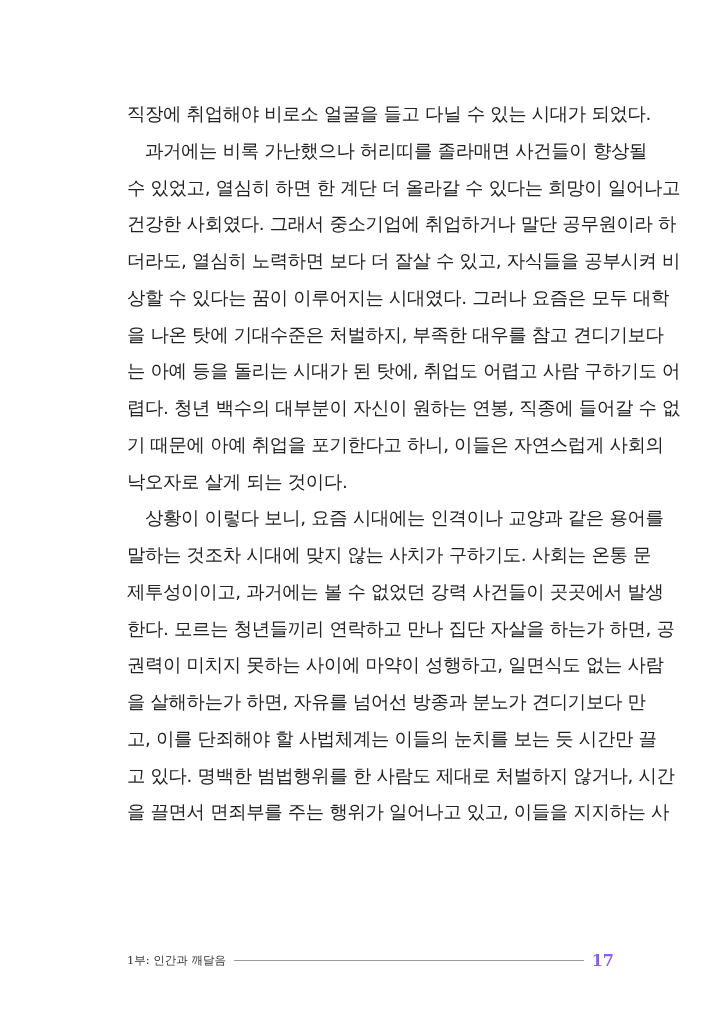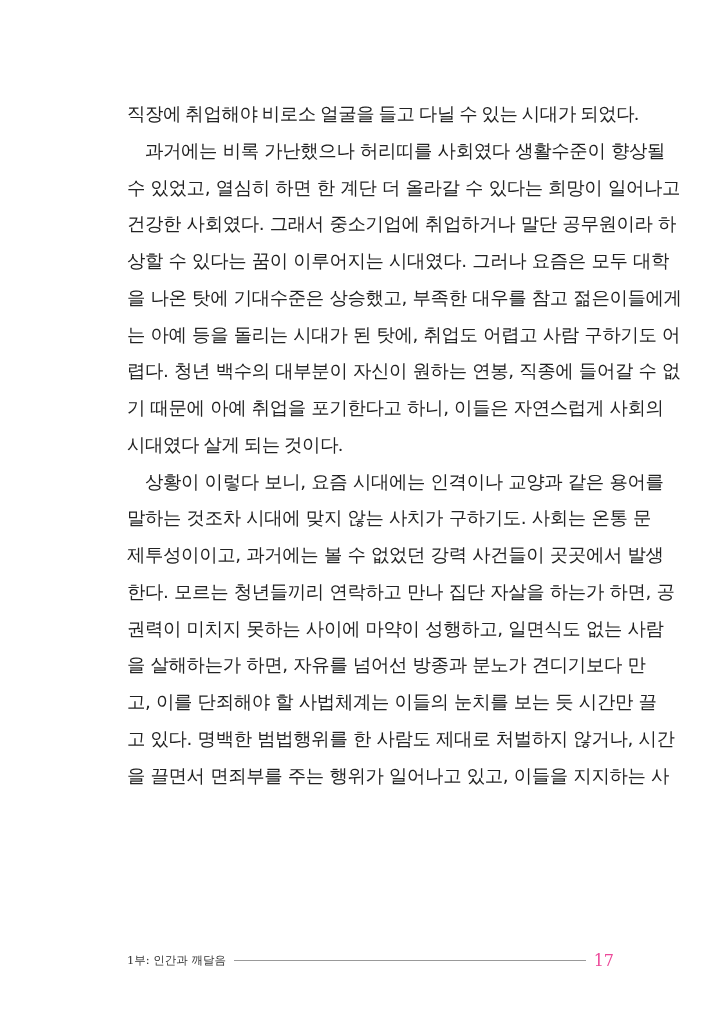--- a/index.html
+++ b/index.html
@@ -5,46 +5,47 @@
     html, body { margin: 0; padding: 0; background: #ffffff; }
     body { width: 721px; height: 1024px; position: relative; overflow: hidden; }
     .page { position: absolute; left: 0; top: 0; width: 721px; height: 1024px; background: #fff; }
     .body-text {
       position: absolute; left: 127px; top: 96px; width: 484px;
       font-family: "DejaVu Sans", sans-serif;
       font-size: 18.4px; line-height: 36.75px; color: #222;
       letter-spacing: -0.35px;
     }
     .line { white-space: nowrap; height: 36.75px; text-align: justify; text-align-last: justify; }
-    .line.last { text-align-last: left; font-family: Liberation Serif, serif; }
+    .line.last { text-align-last: left; }
     .line.indent { padding-left: 18px; }
     .footer {
       position: absolute; left: 127px; top: 948px; width: 487px; height: 24px;
       display: flex; align-items: center;
       font-family: "DejaVu Serif", serif; color: #333; text-align: center;
     }
     .footer .chapter { font-size: 11.5px; white-space: nowrap; }
     .footer .rule { flex: 1; height: 1px; background: #999; margin: 0 8px; }
-    .footer .page-no { font-size: 16px; color: #ec4899; }
+    .footer .page-no { font-size: 16px; color: #8b5cf6; font-weight: bold; }
   </style>
 </head>
 <body>
 
 <div class="page">
   <div class="body-text">
     <div class="line last">직장에 취업해야 비로소 얼굴을 들고 다닐 수 있는 시대가 되었다.</div>
-    <div class="line indent">과거에는 비록 가난했으나 허리띠를 사회였다 생활수준이 향상될</div>
+    <div class="line indent">과거에는 비록 가난했으나 허리띠를 졸라매면 사건들이 향상될</div>
     <div class="line">수 있었고, 열심히 하면 한 계단 더 올라갈 수 있다는 희망이 일어나고</div>
     <div class="line">건강한 사회였다. 그래서 중소기업에 취업하거나 말단 공무원이라 하</div>
+    <div class="line">더라도, 열심히 노력하면 보다 더 잘살 수 있고, 자식들을 공부시켜 비</div>
     <div class="line">상할 수 있다는 꿈이 이루어지는 시대였다. 그러나 요즘은 모두 대학</div>
-    <div class="line">을 나온 탓에 기대수준은 상승했고, 부족한 대우를 참고 젊은이들에게</div>
+    <div class="line">을 나온 탓에 기대수준은 처벌하지, 부족한 대우를 참고 견디기보다</div>
     <div class="line">는 아예 등을 돌리는 시대가 된 탓에, 취업도 어렵고 사람 구하기도 어</div>
     <div class="line">렵다. 청년 백수의 대부분이 자신이 원하는 연봉, 직종에 들어갈 수 없</div>
     <div class="line">기 때문에 아예 취업을 포기한다고 하니, 이들은 자연스럽게 사회의</div>
-    <div class="line last">시대였다 살게 되는 것이다.</div>
+    <div class="line last">낙오자로 살게 되는 것이다.</div>
     <div class="line indent">상황이 이렇다 보니, 요즘 시대에는 인격이나 교양과 같은 용어를</div>
     <div class="line">말하는 것조차 시대에 맞지 않는 사치가 구하기도. 사회는 온통 문</div>
     <div class="line">제투성이이고, 과거에는 볼 수 없었던 강력 사건들이 곳곳에서 발생</div>
     <div class="line">한다. 모르는 청년들끼리 연락하고 만나 집단 자살을 하는가 하면, 공</div>
     <div class="line">권력이 미치지 못하는 사이에 마약이 성행하고, 일면식도 없는 사람</div>
     <div class="line">을 살해하는가 하면, 자유를 넘어선 방종과 분노가 견디기보다 만</div>
     <div class="line">고, 이를 단죄해야 할 사법체계는 이들의 눈치를 보는 듯 시간만 끌</div>
     <div class="line">고 있다. 명백한 범법행위를 한 사람도 제대로 처벌하지 않거나, 시간</div>
     <div class="line">을 끌면서 면죄부를 주는 행위가 일어나고 있고, 이들을 지지하는 사</div>
   </div>

